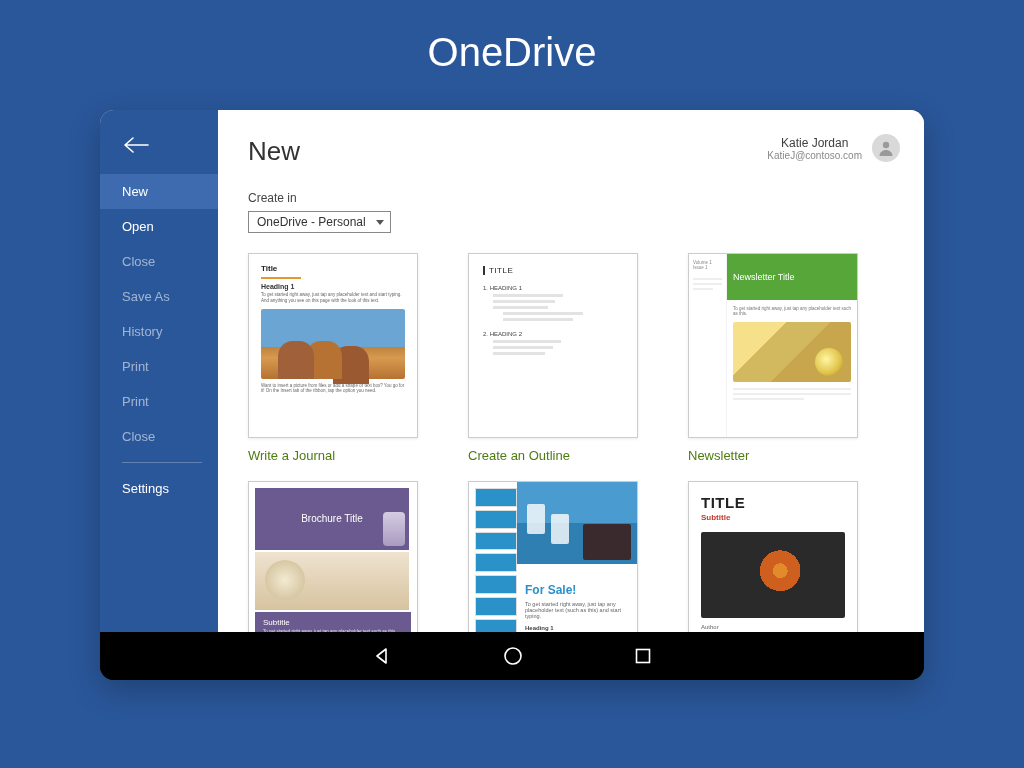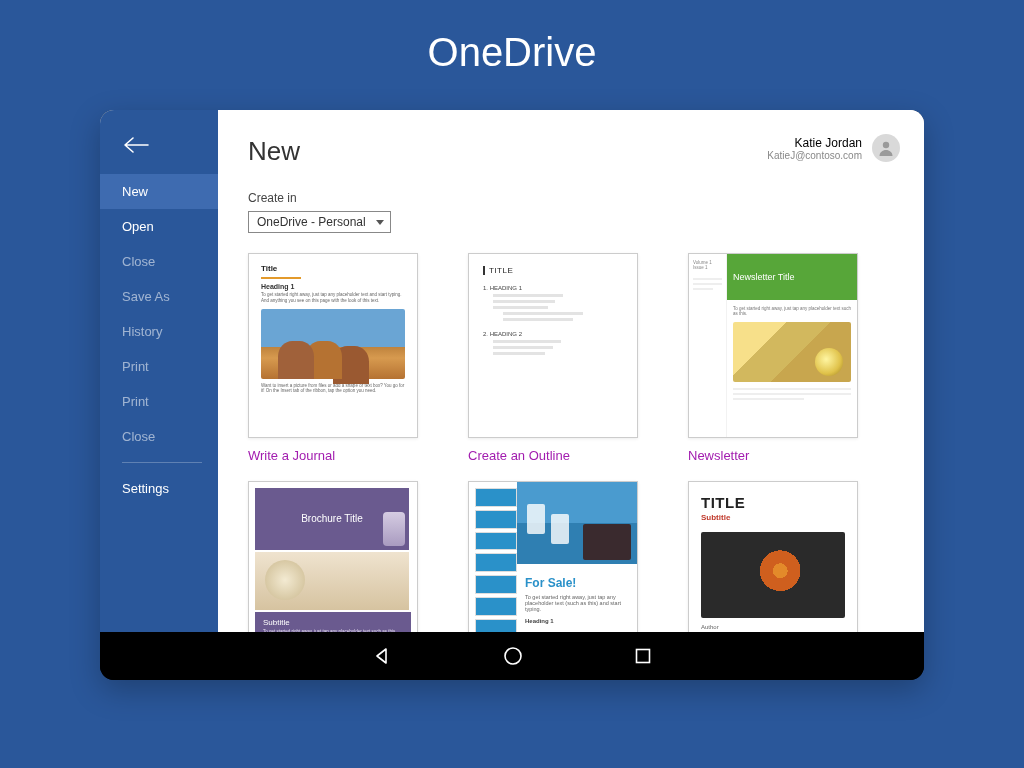--- a/index.html
+++ b/index.html
@@ -77,21 +77,21 @@
     color: #333;
   }
   .user-block {
     position: absolute;
     top: 24px;
     right: 24px;
     display: flex;
     align-items: center;
   }
   .user-text { text-align: right; margin-right: 10px; }
-  .user-name { font-size: 12px; color: #000000; }
+  .user-name { font-size: 12px; color: #404040; text-align: center; }
   .user-email { font-size: 10px; color: #888; }
   .avatar {
     width: 28px; height: 28px;
     border-radius: 50%;
     background: #d9d9d9;
     display: flex; align-items: center; justify-content: center;
   }
   .avatar svg { display:block; }
   .create-label { font-size: 12px; color: #444; margin-top: 24px; }
   .dropdown {
@@ -123,21 +123,21 @@
   .template .thumb {
     width: 170px;
     height: 185px;
     border: 1px solid #ccc;
     background: #fff;
     overflow: hidden;
     box-shadow: 0 1px 3px rgba(0,0,0,0.08);
   }
   .template .caption {
     font-size: 13px;
-    color: #a21caf;
+    color: #4d7c0f;
     margin-top: 10px;
   }
   
   .tpl-journal { padding: 10px 12px; font-size: 6px; color: #666; }
   .tpl-journal .tt { font-weight: bold; color:#222; font-size:8px; }
   .tpl-journal .hr { width:40px; height:2px; background:#e39a2b; margin:4px 0 4px 0; }
   .tpl-journal .h1 { font-weight:bold; color:#333; font-size:7px; }
   .tpl-journal .img {
     margin-top:6px; width:100%; height:70px;
     background: linear-gradient(#6aa5d4 0%, #6aa5d4 55%, #c0843e 55%, #d79a4f 70%, #b57232 100%);
@@ -196,21 +196,21 @@
   }
   .tpl-sale .hero::after{
     content:""; position:absolute; right:6px; bottom:4px; width:48px; height:36px;
     background:#3a2a2e; border-radius:2px;
   }
   .tpl-sale .hero::before{
     content:""; position:absolute; left:10px; top:22px; width:18px; height:30px;
     background:#fff; opacity:0.8; border-radius:2px;
     box-shadow: 24px 10px 0 0 #fff;
   }
-  .tpl-sale .txt { padding:12px 8px; }
+  .tpl-sale .txt { padding:19px 8px; }
   .tpl-sale .txt .t { color:#2a91c9; font-weight:bold; font-size:12px; }
   .tpl-sale .txt .d { font-size:5.5px; color:#666; margin-top:4px; }
   
   .tpl-report { padding:12px; }
   .tpl-report .tt { font-weight:bold; font-size:15px; letter-spacing:0.5px; color:#222; }
   .tpl-report .st { color:#c0392b; font-weight:bold; font-size:8px; margin-top:2px; }
   .tpl-report .img {
     margin-top:10px; height:86px;
     background: radial-gradient(circle at 55% 45%, #e38a2a 0 8%, #cf5f1e 8% 22%, #2a2a2a 22% 100%);
     border-radius:2px;

